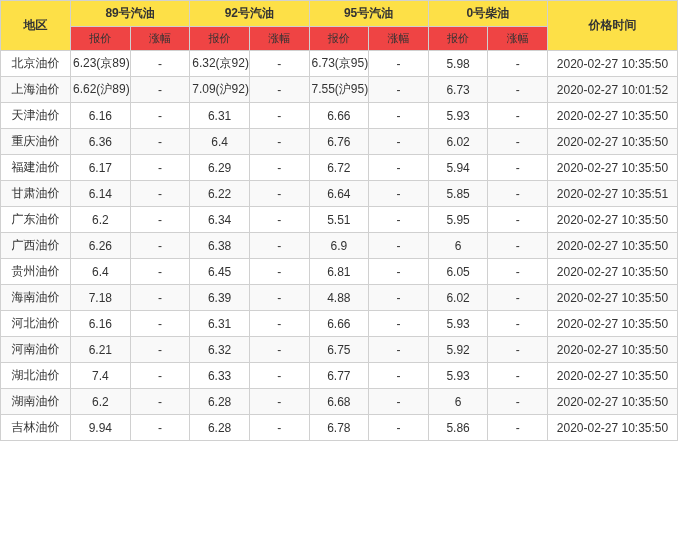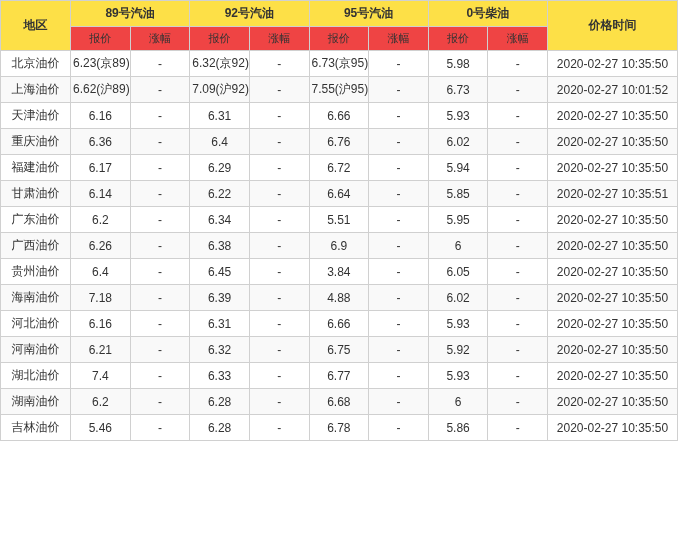--- a/index.html
+++ b/index.html
@@ -168,21 +168,21 @@
           <td>6</td>
           <td>-</td>
           <td>2020-02-27 10:35:50</td>
         </tr>
         <tr>
           <td>贵州油价</td>
           <td>6.4</td>
           <td>-</td>
           <td>6.45</td>
           <td>-</td>
-          <td>3.84</td>
+          <td>6.81</td>
           <td>-</td>
           <td>6.05</td>
           <td>-</td>
           <td>2020-02-27 10:35:50</td>
         </tr>
         <tr>
           <td>海南油价</td>
           <td>7.18</td>
           <td>-</td>
           <td>6.39</td>
@@ -236,21 +236,21 @@
           <td>6.28</td>
           <td>-</td>
           <td>6.68</td>
           <td>-</td>
           <td>6</td>
           <td>-</td>
           <td>2020-02-27 10:35:50</td>
         </tr>
         <tr>
           <td>吉林油价</td>
-          <td>5.46</td>
+          <td>9.94</td>
           <td>-</td>
           <td>6.28</td>
           <td>-</td>
           <td>6.78</td>
           <td>-</td>
           <td>5.86</td>
           <td>-</td>
           <td>2020-02-27 10:35:50</td>
         </tr>
       </tbody>

